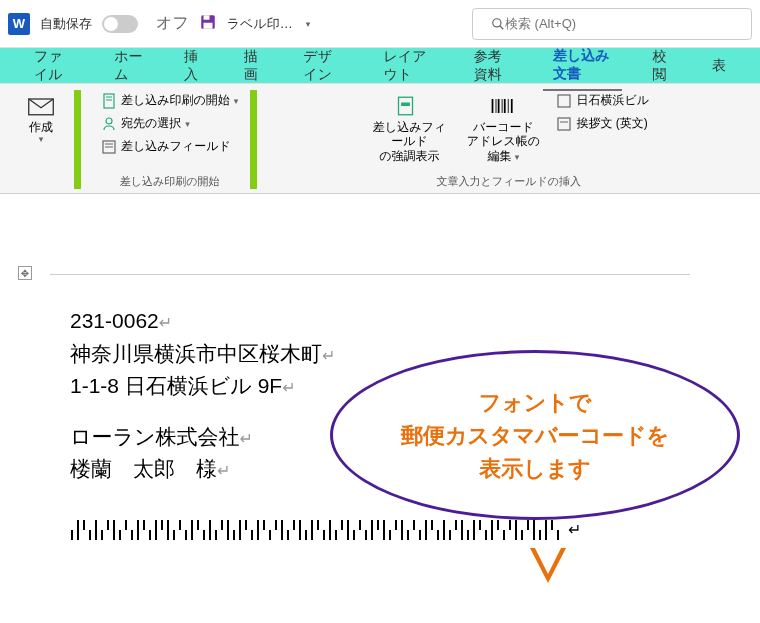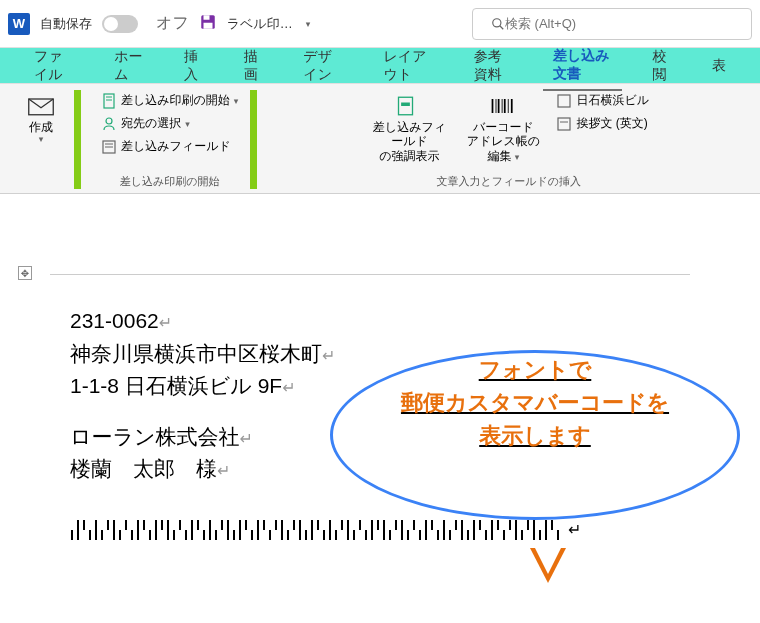--- a/index.html
+++ b/index.html
@@ -41,21 +41,21 @@
     .move-handle { position: absolute; left: 18px; top: 72px; width: 14px; height: 14px; border: 1px solid #999; display: flex; align-items: center; justify-content: center; font-size: 10px; color: #666; cursor: move; background: #fff; }
     .doc-page { margin: 60px 0 0 30px; width: 640px; border-top: 1px solid #ccc; padding: 30px 20px; position: relative; }
     .doc-line { font-size: 21px; font-family: "Yu Mincho", serif; color: #000; line-height: 1.55; }
     .doc-line .para-mark { color: #999; font-size: 16px; }
     .company { margin-top: 18px; }
     .barcode-line { margin-top: 30px; display: flex; align-items: center; gap: 8px; }
     .barcode { font-family: monospace; letter-spacing: -1px; }
 
     
     .callout { position: absolute; left: 330px; top: 350px; }
-    .callout-bubble { border: 3px solid #3b82f6; border-radius: 50%; width: 410px; height: 170px; background: #fff; display: flex; justify-content: center; text-align: center; text-decoration: underline; }
+    .callout-bubble { border: 3px solid #4c1d95; border-radius: 50%; width: 410px; height: 170px; background: #fff; display: flex; align-items: center; justify-content: center; text-align: center; }
     .callout-text { color: #e8700d; font-size: 22px; font-weight: bold; line-height: 1.5; }
     .callout-tail { position: absolute; bottom: -28px; left: 200px; width: 0; height: 0; }
     .callout-tail::before { content: ""; position: absolute; width: 0; height: 0; border-left: 18px solid transparent; border-right: 18px solid transparent; border-top: 35px solid #e8700d; }
     .callout-tail::after { content: ""; position: absolute; left: 4px; top: -2px; width: 0; height: 0; border-left: 14px solid transparent; border-right: 14px solid transparent; border-top: 28px solid #fff; }
   </style>
 </head>
 <body>
 
 <div class="title-bar">
   <div class="word-icon">W</div>

